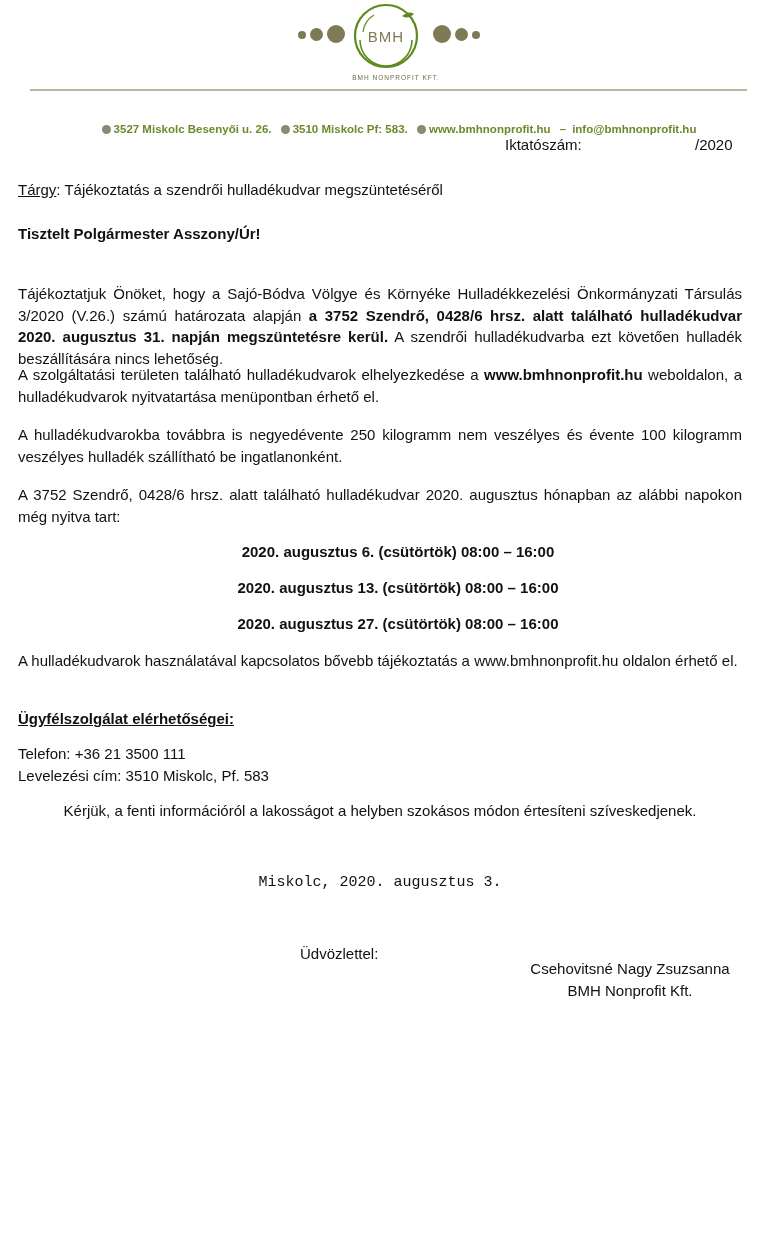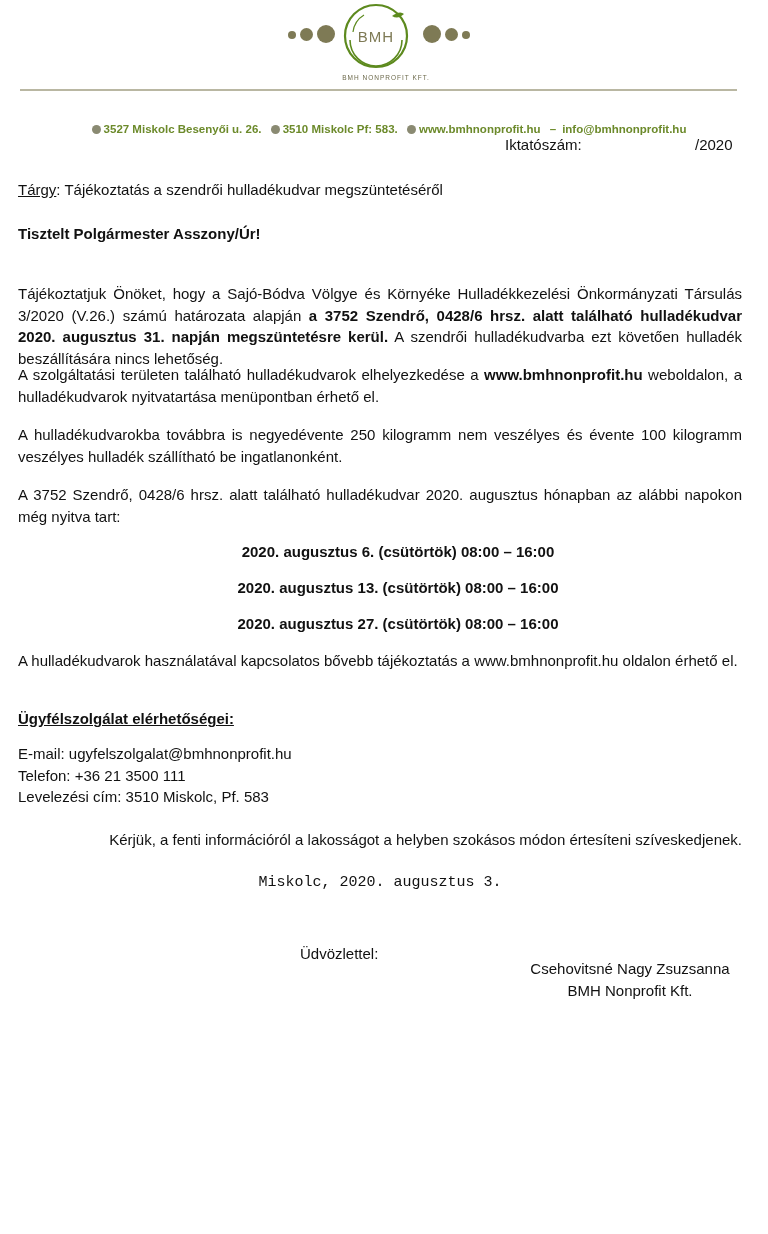--- a/index.html
+++ b/index.html
@@ -1,20 +1,20 @@
 <!DOCTYPE html>
 <html><head>
 <meta charset="utf-8">
 <style>
   html, body { margin: 0; padding: 0; background: #ffffff; }
   body { width: 768px; height: 1234px; position: relative; overflow: hidden;
          font-family: "Liberation Sans", sans-serif; color: #111; }
 
   
-  .letterhead { position: absolute; left: 2px; top: 0; width: 628px; height: 120px; }
+  .letterhead { position: absolute; left: 12px; top: 0; width: 628px; height: 120px; }
   .logo-row { position: absolute; left: 0; top: 0; width: 768px; height: 72px; }
   .dot { position: absolute; border-radius: 50%; background: #7e7a55; }
   .logo-circle { position: absolute; left: 340px; top: 2px; width: 68px; height: 68px; }
   .logo-company { position: absolute; left: 0; width: 768px; top: 74px; text-align: center;
                   font-size: 6.5px; letter-spacing: 1px; color: #6d6a4c; }
   .rule { position: absolute; left: 18px; top: 89px; width: 717px; height: 2px; background: #b9b7a2; }
   .contact-bar { position: absolute; left: 0; top: 96px; width: 768px; text-align: center;
                  font-size: 11.5px; font-weight: bold; color: #6c8a2b; white-space: nowrap; margin-top: 27px; }
   .contact-bar .pin { display: inline-block; width: 9px; height: 9px; border-radius: 50%;
                       background: #8a8a72; vertical-align: -1px; margin: 0 3px 0 6px; }
@@ -91,26 +91,25 @@
     <div class="d" style="top:613px;">2020. augusztus 27. (csütörtök) 08:00 – 16:00</div>
   </div>
 
   <p class="p" style="top:650px;">A hulladékudvarok használatával kapcsolatos bővebb tájékoztatás a www.bmhnonprofit.hu oldalon érhető el.</p>
 
   <p class="p" style="top:708px;">
     <b><u>Ügyfélszolgálat elérhetőségei:</u></b>
   </p>
 
   <div class="p" style="top:743px;text-align:left;">
-    <div>E-mail: ugyfelszolgalat@bmhnonprofit.hu</div>
     <div>Telefon: +36 21 3500 111</div>
     <div>Levelezési cím: 3510 Miskolc, Pf. 583</div>
   </div>
 
-  <p class="p" style="top:829px;text-align:right;">Kérjük, a fenti információról a lakosságot a helyben szokásos módon értesíteni szíveskedjenek.</p>
+  <p class="p" style="top:800px;text-align:center;">Kérjük, a fenti információról a lakosságot a helyben szokásos módon értesíteni szíveskedjenek.</p>
 
   <p class="p" style="top:872px;text-align:center;font-family:Liberation Mono, monospace;">Miskolc, 2020. augusztus 3.</p>
 
   <p class="p" style="top:915px;left:282px;width:200px;text-align:left;margin-top:28px;">Üdvözlettel:</p>
 </div>
 
 <div class="sign" style="top:958px;">
   <div style="font-size:15px;">Csehovitsné Nagy Zsuzsanna</div>
   <div style="font-size:15px;">BMH Nonprofit Kft.</div>
 </div>

